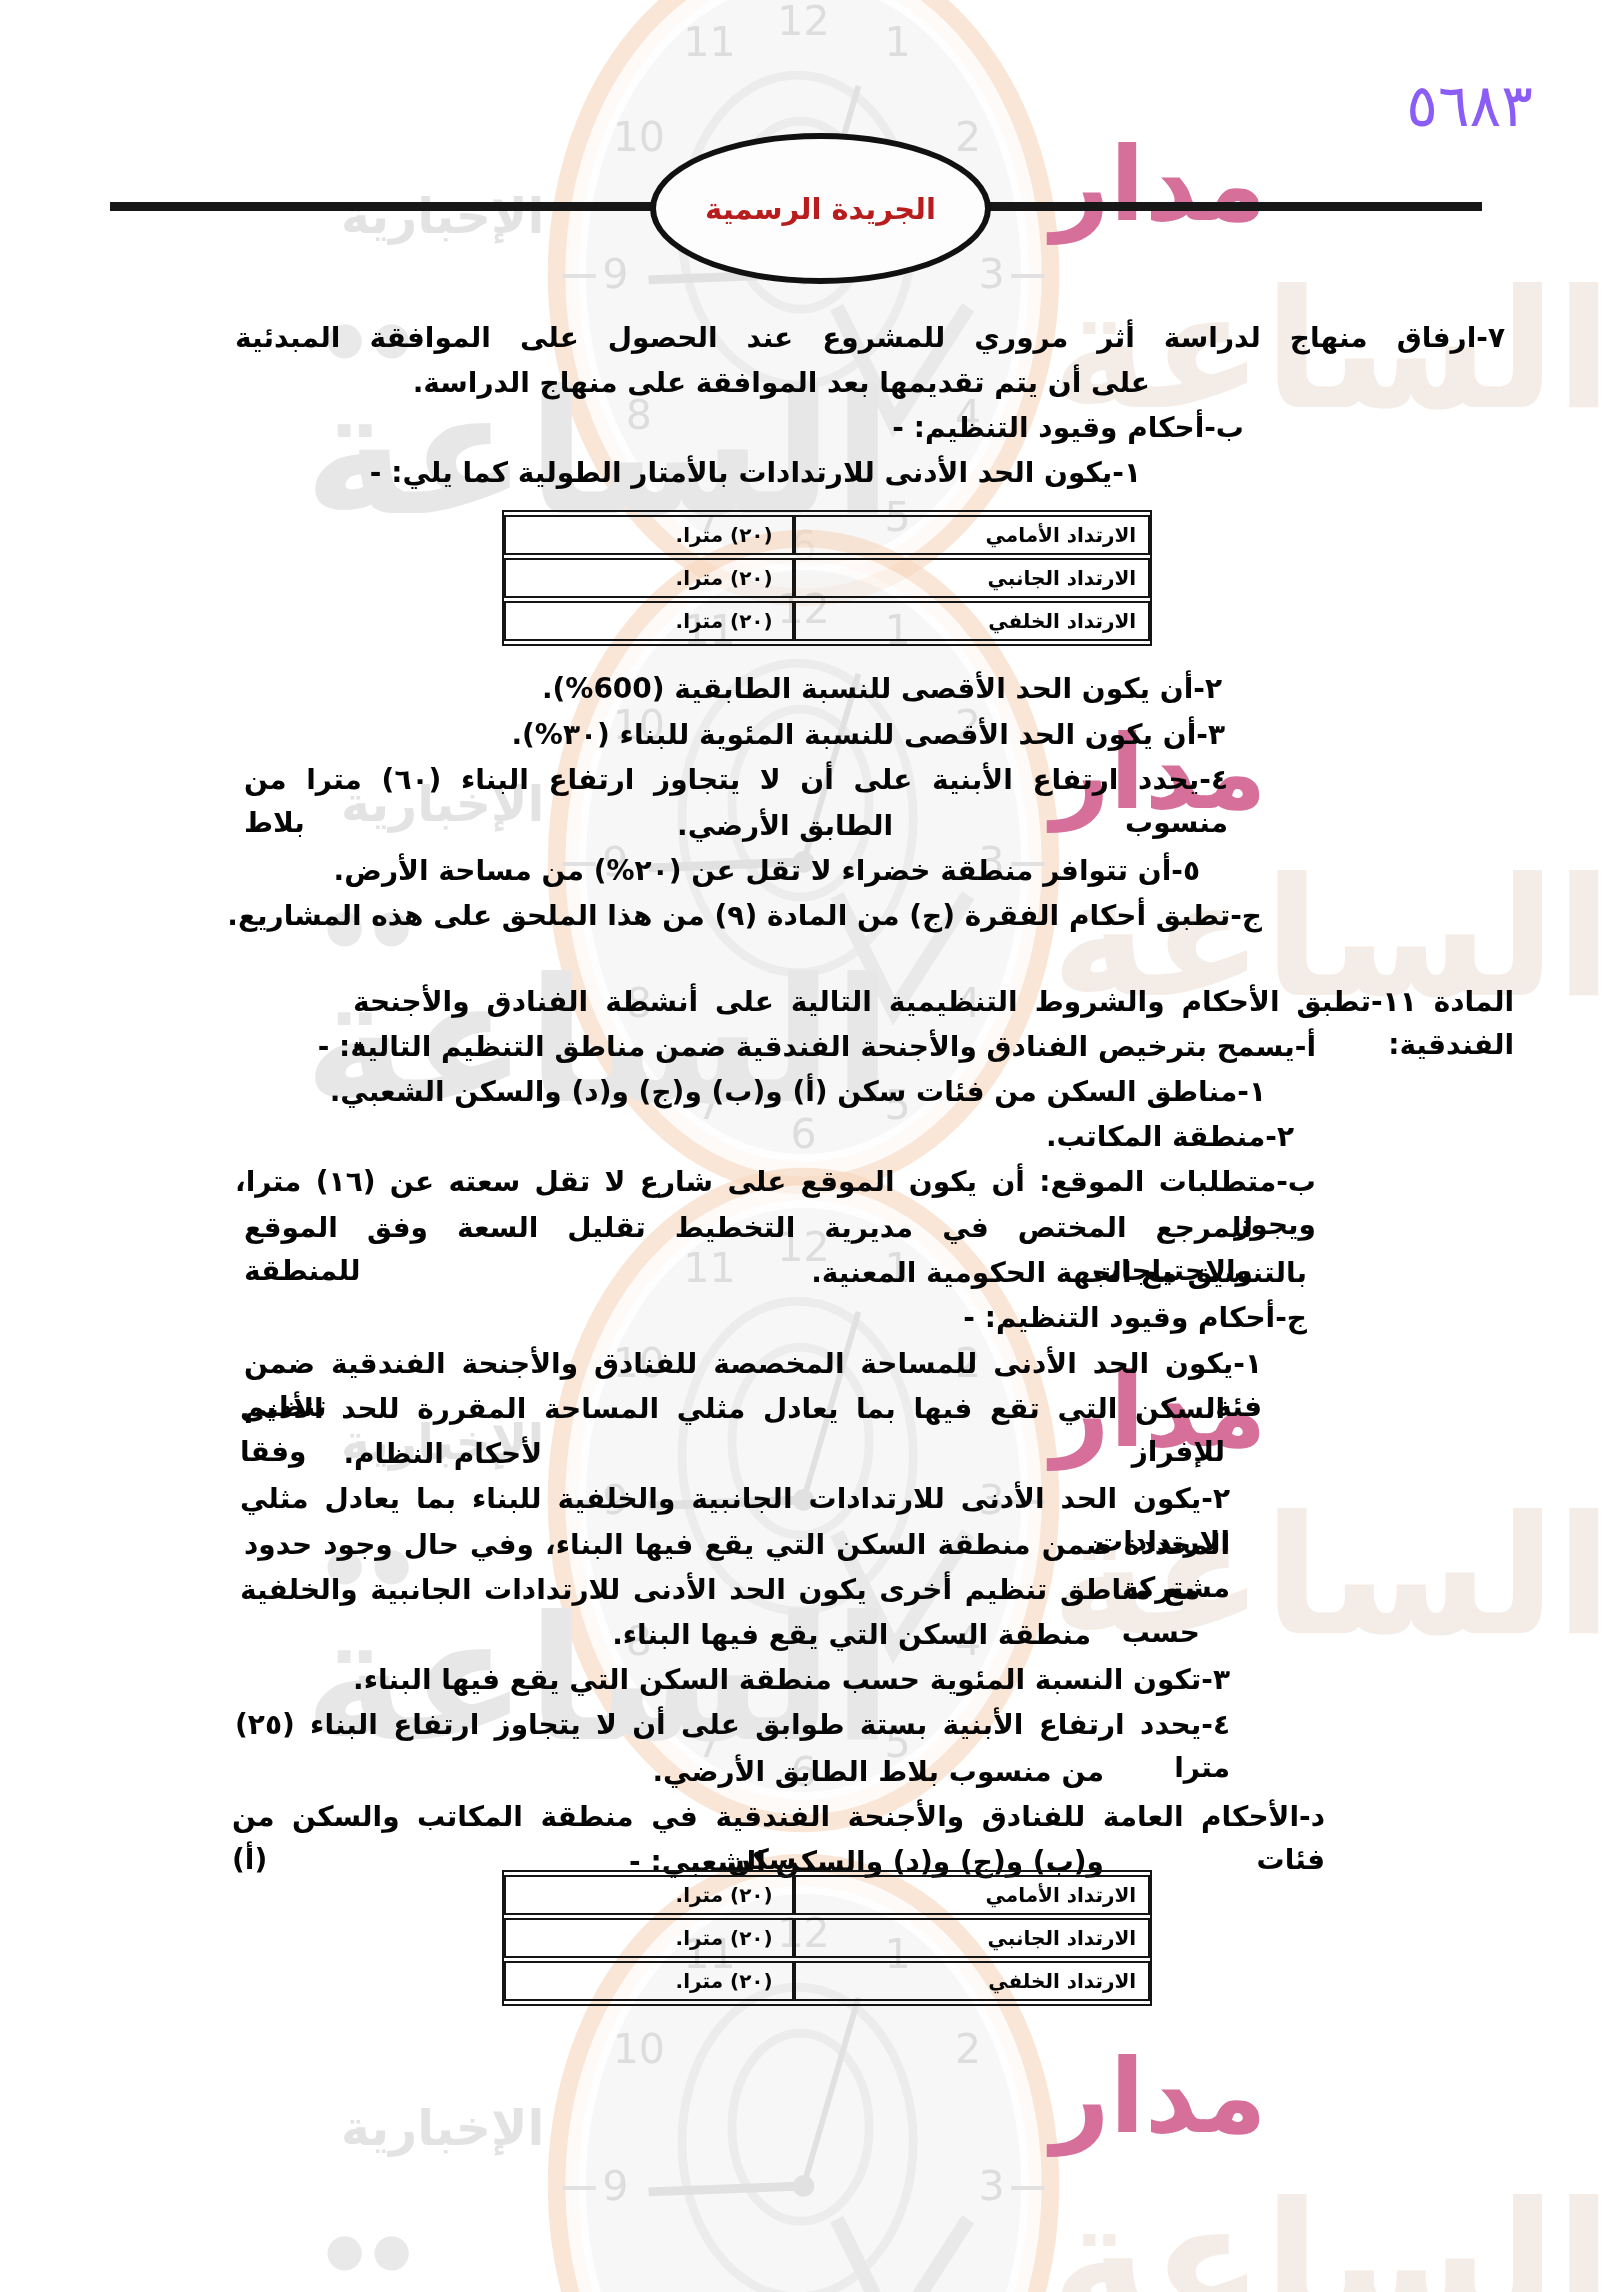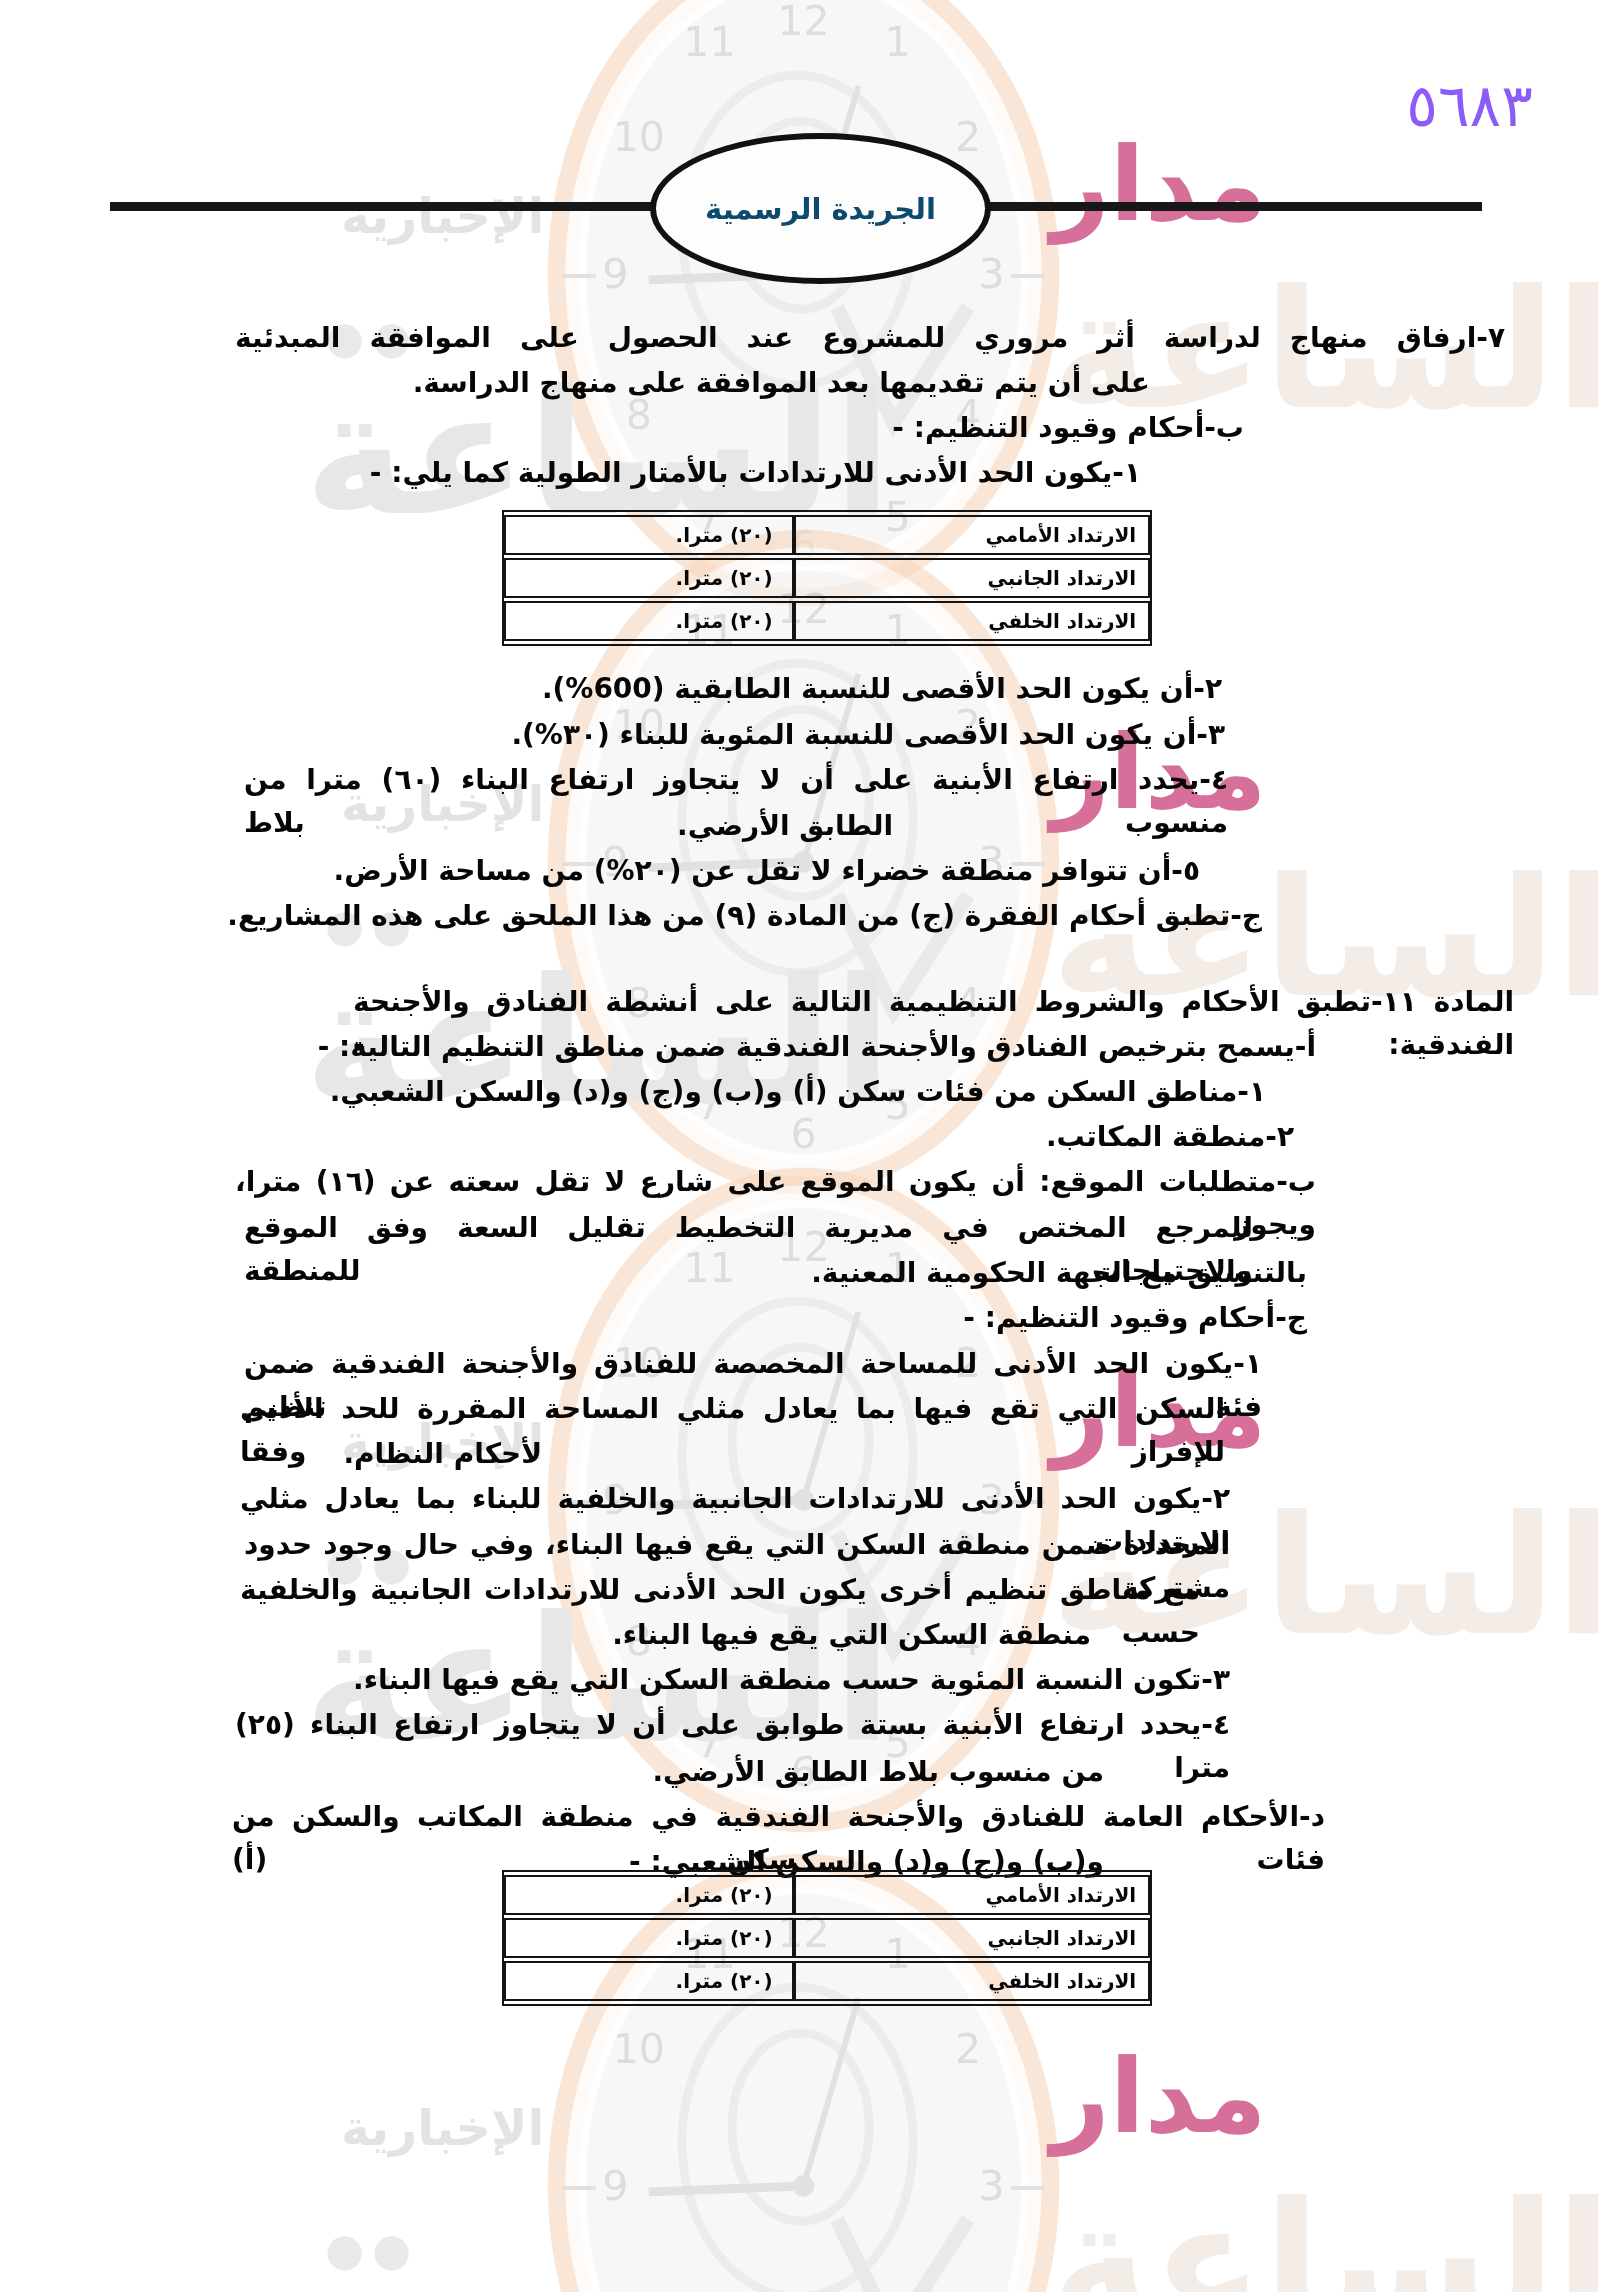--- a/index.html
+++ b/index.html
@@ -45,21 +45,21 @@
   
   .header-rule{
     position:absolute;left:110px;top:202px;width:1372px;height:8.8px;
     background:#171717;z-index:1;
   }
   .gazette-oval{
     position:absolute;left:650px;top:133px;width:329px;height:139px;
     border:6.9px solid #111;border-radius:50%;
     background:#fdfdfd;z-index:2;
     display:flex;align-items:center;justify-content:center;
-    font-size:29px;font-weight:bold;color:#0c4a6e;
+    font-size:29px;font-weight:bold;color:#b91c1c;
   }
   .page-number{
     position:absolute;right:88px;top:71px;
     font-size:59px;font-weight:normal;color:#8b5cf6;z-index:2;
   }
   
   .ln{
     position:absolute;z-index:1;
     font-size:28px;font-weight:bold;color:#060606;
     line-height:43px;white-space:nowrap;text-align:right;

